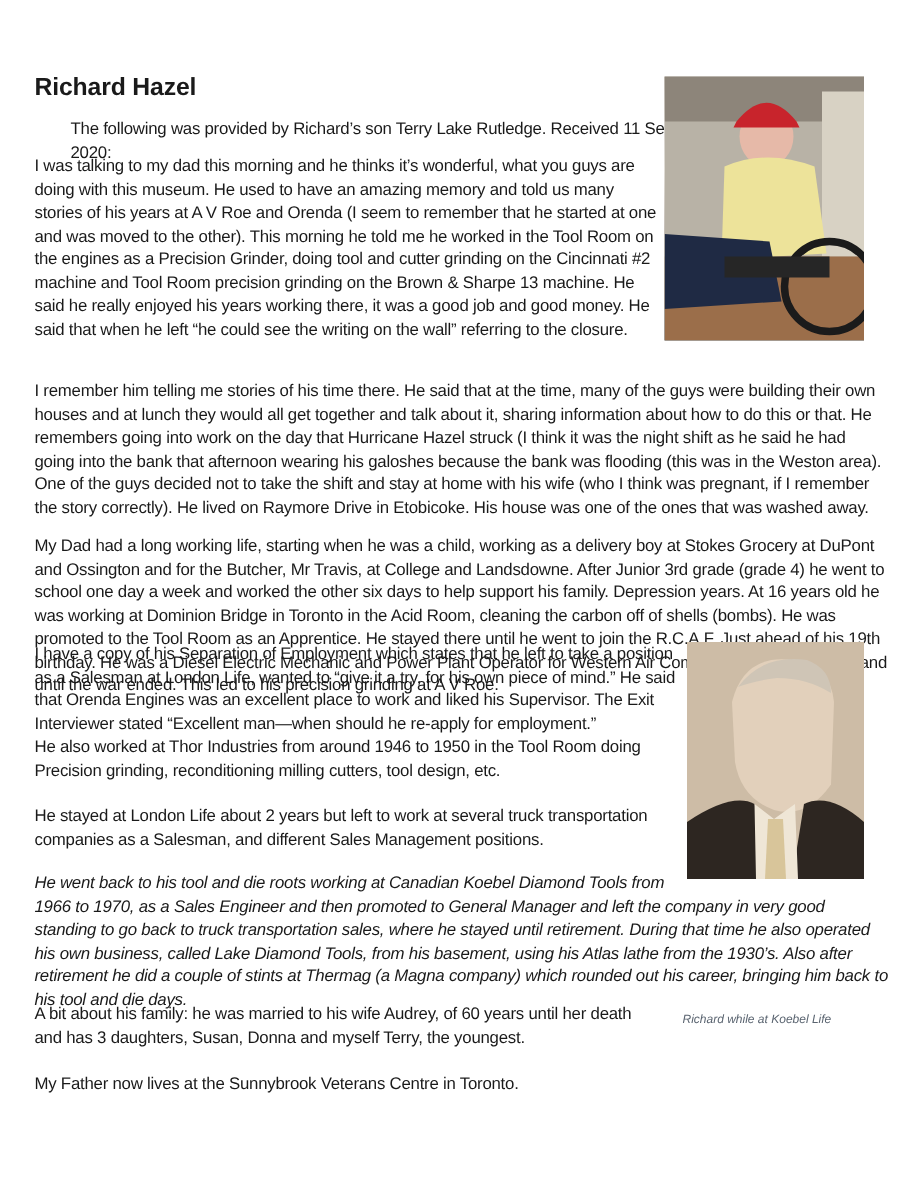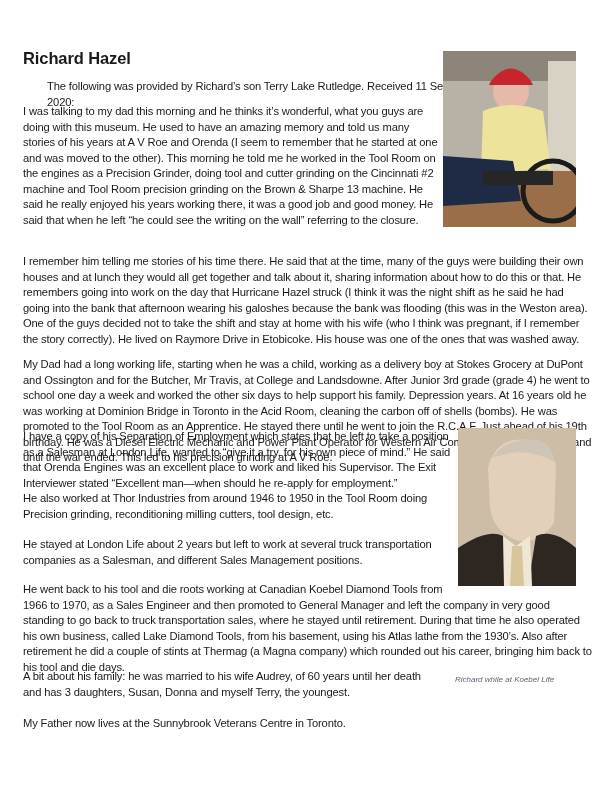--- a/index.html
+++ b/index.html
@@ -8,21 +8,21 @@
     .page { position: absolute; left: 0; top: 0; width: 612px; height: 792px; }
     .title { position: absolute; left: 23px; top: 49px; font-size: 16.5px; font-weight: bold; margin: 0; letter-spacing: -0.1px; }
     .p { position: absolute; left: 23px; margin: 0; font-size: 11.2px; line-height: 15.55px; letter-spacing: -0.15px; }
     .p1 { top: 79px; width: 430px; margin-left: 24px; }
     .p2 { top: 104px; width: 415px; }
     .p3 { top: 226px; width: 570px; margin-top: 28px; }
     .p4 { top: 319px; width: 570px; margin-top: 38px; }
     .p5 { top: 429px; width: 428px; }
     .p6 { top: 491px; width: 428px; }
     .p7 { top: 537px; width: 428px; }
-    .p8 { top: 582px; width: 570px; }
+    .p8 { top: 582px; width: 570px; font-style: italic; }
     .p8 .indent-wrap { float: right; width: 140px; height: 8px; }
     .p9 { top: 669px; width: 405px; }
     .p10 { top: 716px; width: 570px; }
     .photo { position: absolute; overflow: hidden; }
     .photo1 { left: 443px; top: 51px; width: 133px; height: 176px;
       background: linear-gradient(180deg, #8a7f73 0%, #b7b0a4 20%, #cfc9bc 35%, #9a8f80 55%, #6b5e50 75%, #4a3f36 100%); }
     .photo2 { left: 458px; top: 428px; width: 118px; height: 158px;
       background: linear-gradient(180deg, #c9b8a4 0%, #bfae99 40%, #a89682 70%, #3c3029 85%, #2a221d 100%); }
     .caption { position: absolute; left: 455px; top: 675px; font-size: 8px; font-style: italic; color: #5a6470; margin: 0; }
   </style>

